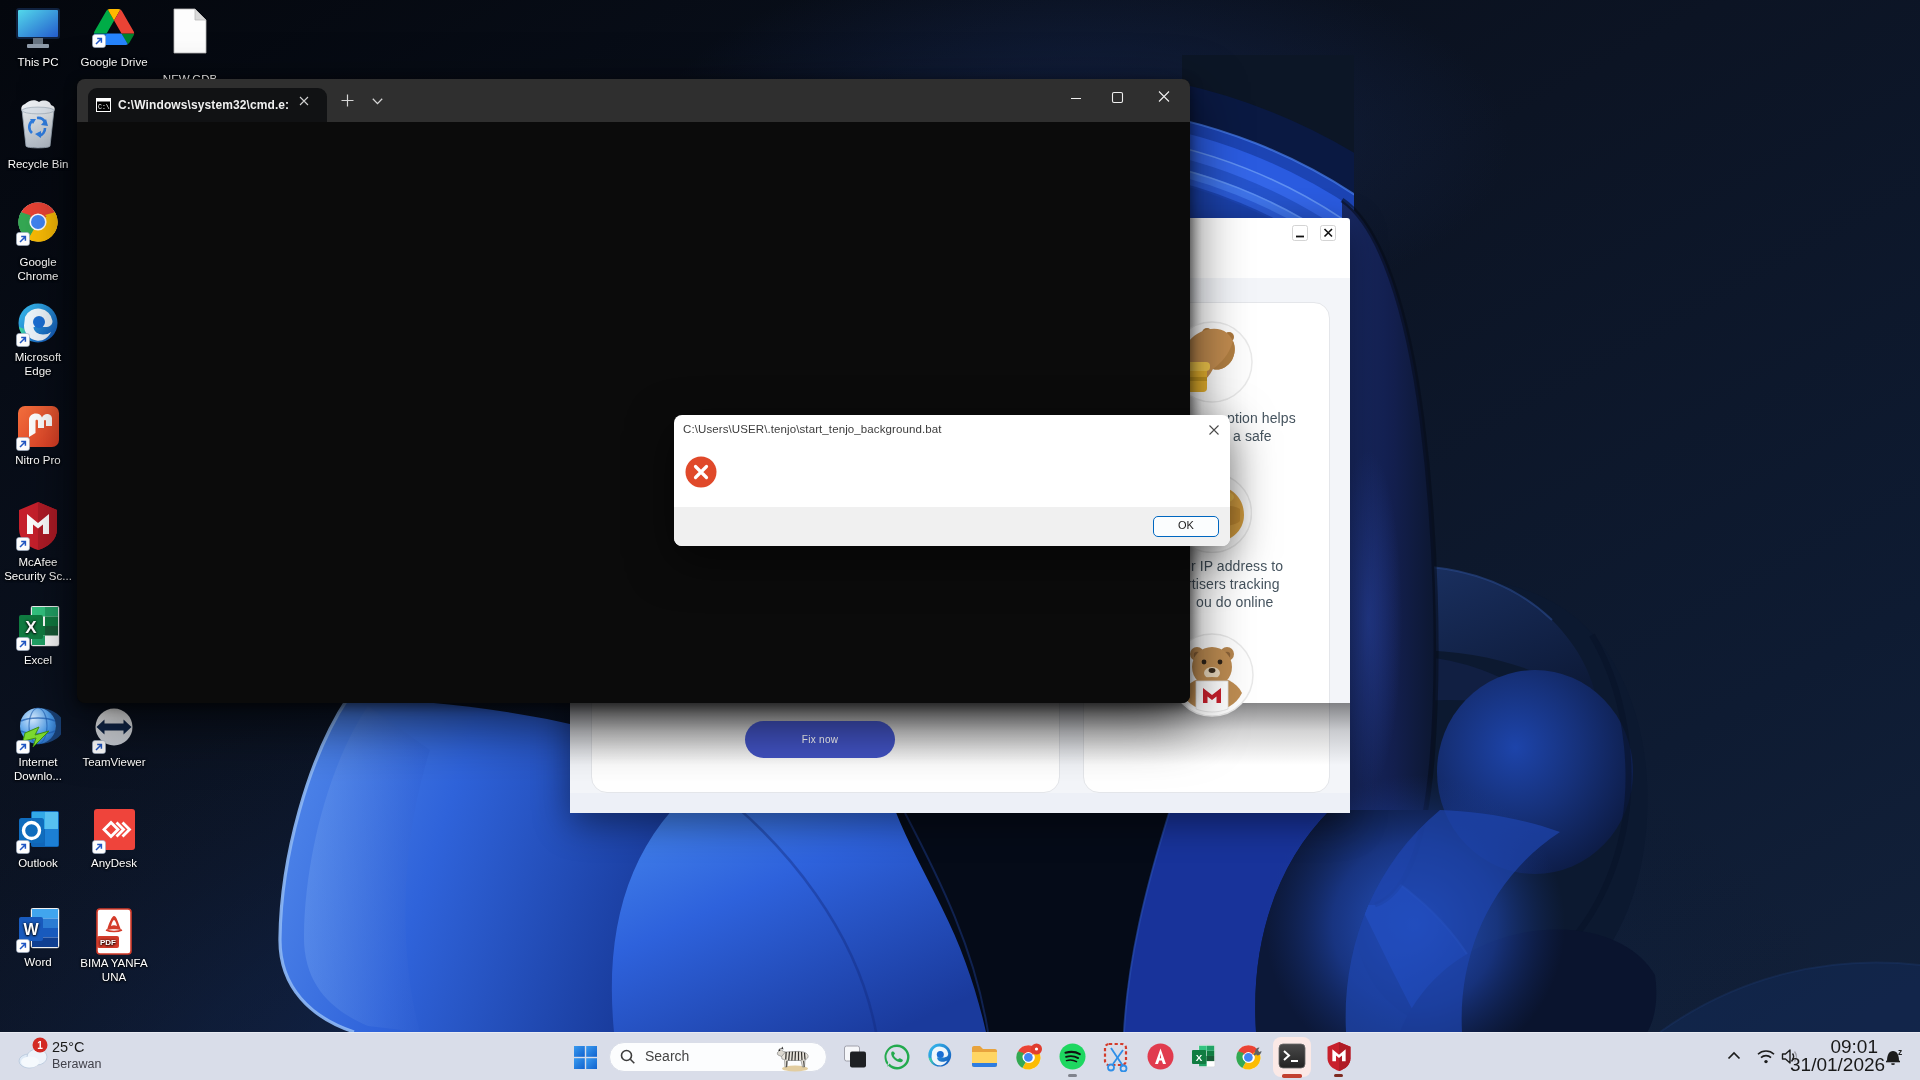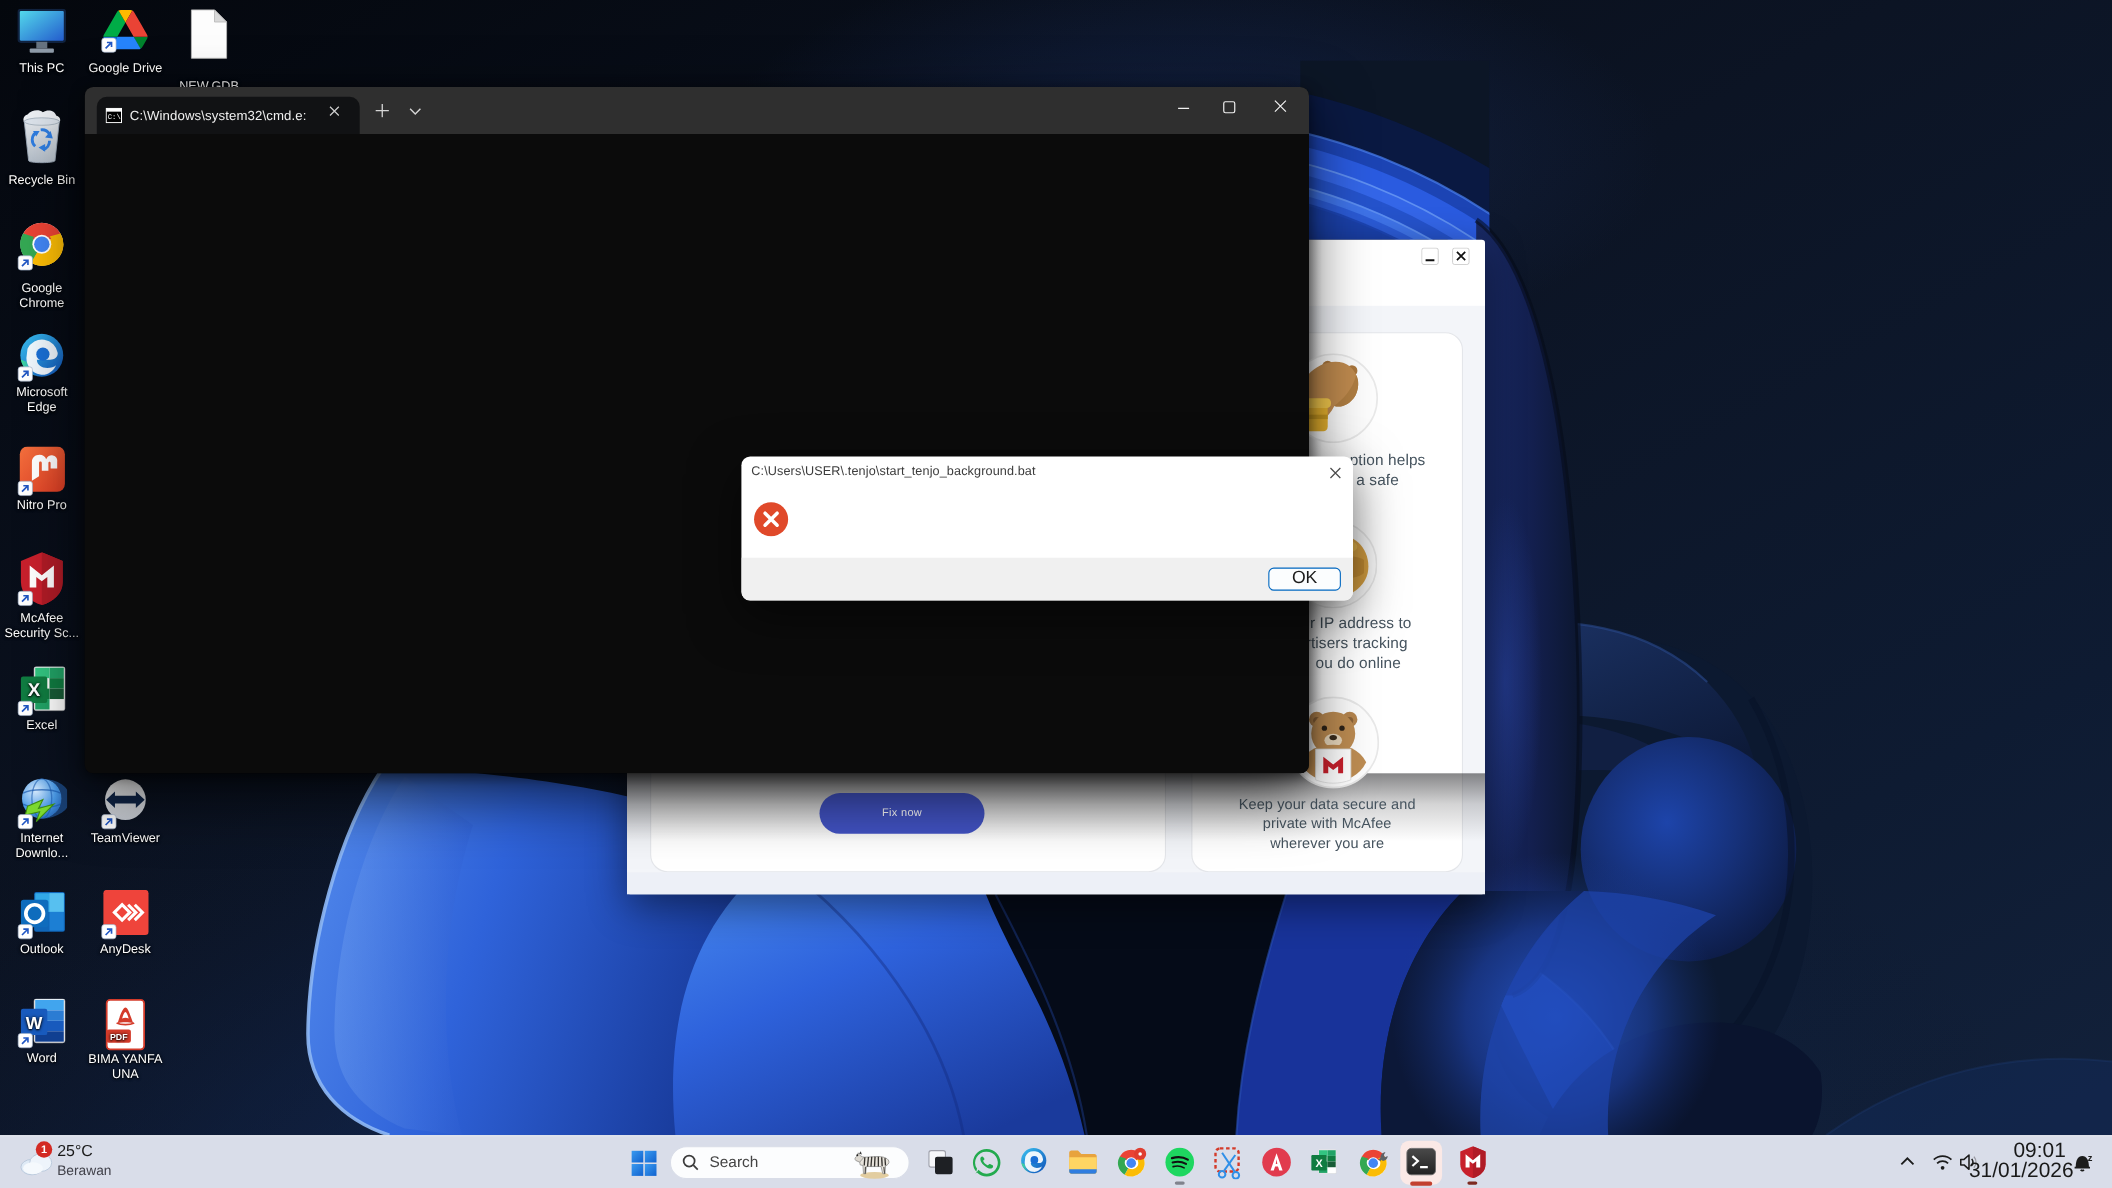--- a/index.html
+++ b/index.html
@@ -13,36 +13,36 @@
   .dicon svg { display:block; margin:0 auto; }
   .dicon .lbl { margin-top:4px; }
 
   
   #term { left:77px; top:79px; width:1113px; height:624px; border-radius:8px;
           box-shadow:0 20px 55px rgba(0,0,0,.65), 0 3px 12px rgba(0,0,0,.5);
           background:#0b0b0b; overflow:hidden; }
   #term .tbar { position:absolute; left:0; top:0; right:0; height:43px; background:#2f2f2f; }
   #term .tab { position:absolute; left:11px; top:9px; width:239px; height:34px; background:#111214; border-radius:9px 9px 0 0;
                display:flex; align-items:center; }
-  #term .tab .ttl { color:#f0f0f0; font-size:12px; font-weight:normal; margin-left:7px; white-space:nowrap; letter-spacing:.1px;}
+  #term .tab .ttl { color:#f0f0f0; font-size:12px; font-weight:bold; margin-left:7px; white-space:nowrap; letter-spacing:.1px;}
   #term .body { position:absolute; left:0; top:43px; right:0; bottom:0; background:#0b0b0b; }
 
   
   #mca { left:570px; top:218px; width:780px; height:595px; background:#ffffff; border-radius:3px;
          box-shadow:0 10px 36px rgba(0,0,0,.45); }
   #mca .content { position:absolute; left:0; top:60px; right:0; bottom:15px; background:#f3f5f9; }
   .mcard { position:absolute; background:#fff; border:1px solid #e4e6ea; border-radius:16px; }
   .mtxt { position:absolute; color:#46545f; font-size:14px; line-height:18px; letter-spacing:.1px; }
 
   
   #dlg { left:674px; top:415px; width:556px; height:131px; background:#fff; border-radius:8px;
          box-shadow:0 14px 45px rgba(0,0,0,.55); overflow:hidden; font-size:12px; }
   #dlg .foot { position:absolute; left:0; right:0; bottom:0; height:39px; background:#f0f0f0; }
   #okbtn { position:absolute; right:11px; bottom:9px; width:66px; height:21px; background:#fbfdfe;
-           border:1.5px solid #0067c0; border-radius:5px; text-align:center; line-height:17px; color:#1b1b1b; font-size:16px;}
+           border:1.5px solid #0067c0; border-radius:5px; text-align:center; line-height:17px; color:#1b1b1b; font-size:11px;}
 
   
   #bar { left:0; top:1032px; width:1920px; height:48px; background:#d9dde9; border-top:1px solid #e8eaf2; }
 </style>
 </head>
 <body>
 <div id="stage">
 
 <svg class="abs" id="wp" width="1920" height="1080" viewBox="0 0 1920 1080">
  <defs>
@@ -515,21 +515,20 @@
    <circle cx="57" cy="22" r="3.2" fill="#8a6238"></circle>
    <circle cx="42" cy="34" r="20" fill="#bd8c52"></circle>
    <ellipse cx="42" cy="40" rx="8" ry="6" fill="#e9d8bd"></ellipse>
    <ellipse cx="42" cy="37.5" rx="3.4" ry="2.4" fill="#3a2c1c"></ellipse>
    <circle cx="34" cy="29" r="2.4" fill="#2e2318"></circle>
    <circle cx="50" cy="29" r="2.4" fill="#2e2318"></circle>
    <path d="M12,60 C18,48 30,44 42,44 C54,44 66,48 72,60 C66,72 54,78 42,78 C30,78 18,72 12,60 Z" fill="#bd8c52"></path>
    <path d="M26,48 H58 V76 C47,80 37,80 26,76 Z" fill="#fff" stroke="#e0e0e0" stroke-width=".8"></path>
    <path d="M33,70 V55 L42,62 L51,55 V70 H46.5 V63.5 L42,67 L37.5,63.5 V70 Z" fill="#c8202c"></path>
   </svg>
-  <div class="mtxt" style="left:551px;top:504px;width:171px;text-align:center;font-size:13.2px">Keep your data secure and private with McAfee wherever you are</div>
 
   <div class="abs" style="left:175px;top:503px;width:150px;height:37px;border-radius:18.5px;background:#4152c2;color:#fff;font-weight:normal;font-size:10px;text-align:center;line-height:37px;letter-spacing:.3px">Fix now</div>
 
   <div class="abs" style="left:0;right:0;bottom:0;height:20px;background:#edf0f7"></div>
 </div>
 
 <div class="abs" id="term">
   <div class="tbar"></div>
   <div class="tab">
     <svg width="15" height="14" viewBox="0 0 15 14" style="margin-left:8px">

